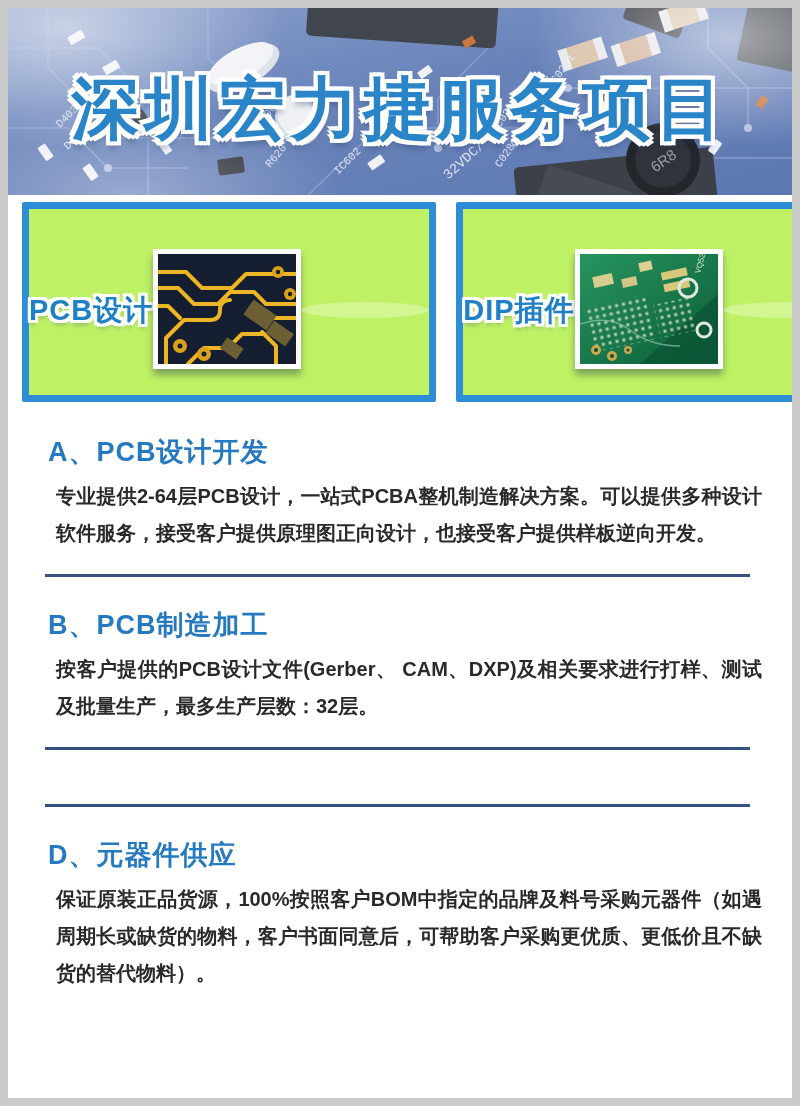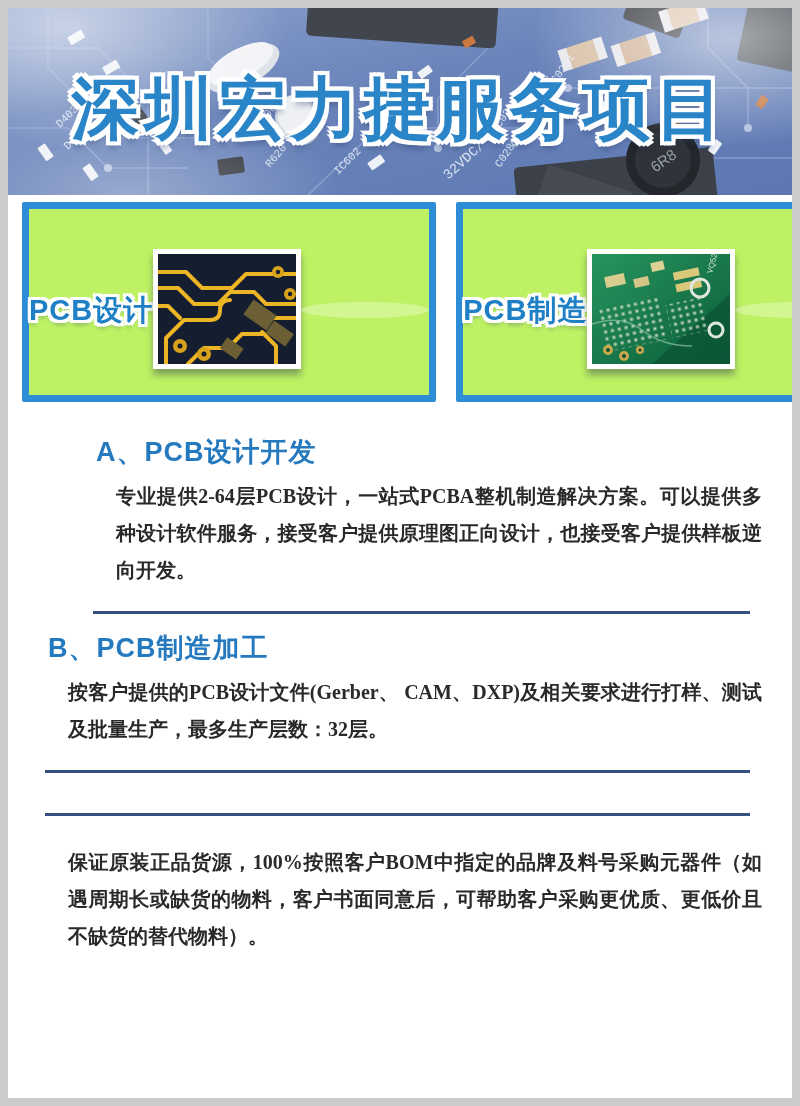--- a/index.html
+++ b/index.html
@@ -61,35 +61,34 @@
   .card-img svg { display:block; width:138px; height:110px; }
   .card-shadow {
     margin-top:15px;
     width:128px; height:16px;
     border-radius:50%;
     background:rgba(255,255,255,.30);
   }
 
   
   main { padding-top:4px; }
-  .sec { padding-top:18px; }
-  .sec:first-child { padding-top:30px;padding-left:48px; }
+  .sec { padding-top:32px; }
+  .sec:first-child { padding-top:30px; }
   .sec h2 {
     margin-left:40px;
     font-size:27px; line-height:32px; font-weight:bold;
     letter-spacing:1px;
     color:#2579be;
   }
   .sec p {
-    margin:10px 30px 0 60px;
+    margin:10px 30px 0 48px;
     font-size:20px; line-height:37px;
     color:#292929;
     text-align:justify;
     font-weight:600;
-    font-family:Liberation Serif, serif;
   }
   .sec hr {
     border:none; height:3px;
     background:#34517f;
     margin:22px 42px 0 37px;
   }
 </style>
 </head>
 <body>
 
@@ -234,21 +233,21 @@
             <rect x="88" y="52" width="28" height="18" transform="rotate(35 102 61)"></rect>
             <rect x="110" y="72" width="24" height="15" transform="rotate(35 122 79)"></rect>
             <rect x="64" y="88" width="20" height="13" transform="rotate(35 74 94)"></rect>
           </g>
         </svg>
       </div>
       <div class="card-shadow"></div>
     </div>
 
     <div class="card">
-      <div class="card-title">PCB制造</div>
+      <div class="card-title">DIP插件</div>
       <div class="card-img">
         <svg viewBox="0 0 138 110">
           <defs>
             <linearGradient id="g2" x1="0" y1="0" x2="1" y2="1">
               <stop offset="0" stop-color="#27955f"></stop>
               <stop offset="1" stop-color="#0b5c38"></stop>
             </linearGradient>
             <pattern id="pads" width="7" height="7" patternUnits="userSpaceOnUse">
               <rect x="1.5" y="1.5" width="3" height="3" fill="#cfe0c0" opacity="0.85"></rect>
             </pattern>
@@ -394,17 +393,18 @@
       <h2>B、PCB制造加工</h2>
       <p>按客户提供的PCB设计文件(Gerber、 CAM、DXP)及相关要求进行打样、测试及批量生产，最多生产层数：32层。</p>
       <hr>
     </section>
 
     <section class="sec">
       <hr>
     </section>
 
     <section class="sec">
+      <h2>D、元器件供应</h2>
       <p>保证原装正品货源，100%按照客户BOM中指定的品牌及料号采购元器件（如遇周期长或缺货的物料，客户书面同意后，可帮助客户采购更优质、更低价且不缺货的替代物料）。</p>
     </section>
 
   </main>
 </div>
 
 </body></html>

